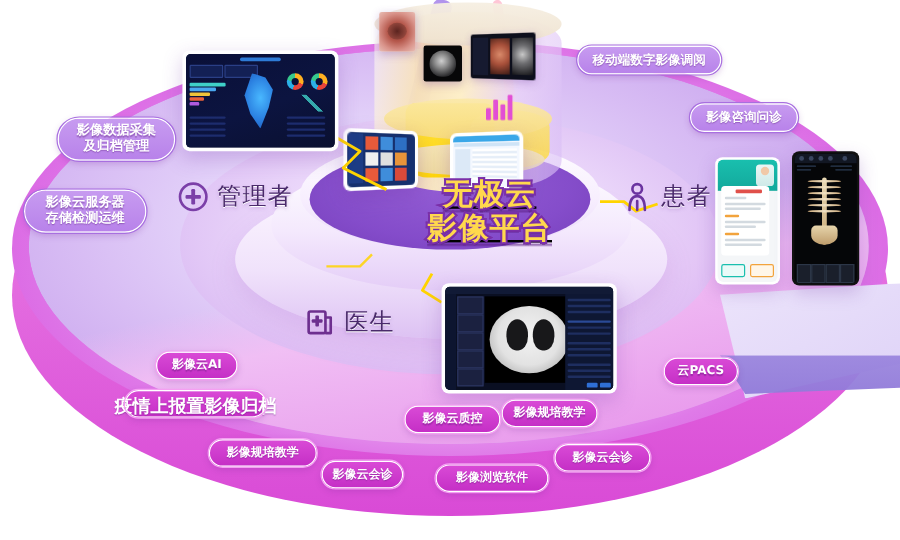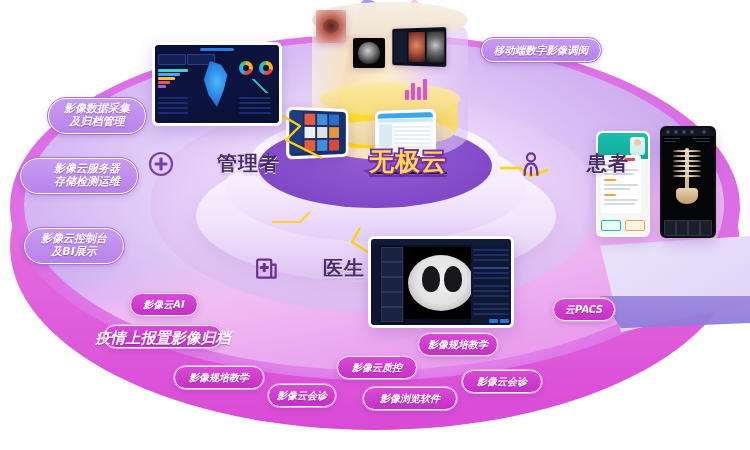--- a/index.html
+++ b/index.html
@@ -186,41 +186,41 @@
   .ph2 .pelvis{position:absolute;left:3px;bottom:0;width:22px;height:16px;border-radius:4px 4px 50% 50%;
      background:linear-gradient(180deg,#e6d4ab 0%,#bf9d6c 100%);}
   .ph2 .strip{position:absolute;left:2px;bottom:2px;width:46px;height:14px;}
   .ph2 .strip i{position:absolute;top:0;width:10px;height:14px;background:#1a1f2b;border:.5px solid #2c3647;display:block;}
 
   
   .conn{position:absolute;pointer-events:none;}
 
   
   .role{position:absolute;display:flex;align-items:center;gap:7px;}
-  .role .rtxt{font-size:20px;font-weight:700;color:#4a2a6b;letter-spacing:1px;
-     text-shadow:0 1px 0 #fff, 0 2px 3px rgba(120,70,160,.35);margin-left:36px;}
+  .role .rtxt{font-size:20px;font-weight:400;color:#4a2a6b;letter-spacing:1px;
+     text-shadow:0 1px 0 #fff, 0 2px 3px rgba(120,70,160,.35);}
   .role .ricon{position:relative;width:26px;height:26px;flex:none;}
 
   
   #center-title{position:absolute;left:328px;top:148px;width:160px;text-align:center;line-height:1.12;text-decoration:underline;}
   #center-title div{font-size:25px;font-weight:900;letter-spacing:1px;
     color:#ffd84d;
     -webkit-text-stroke:3.2px #7a2fa8;
     paint-order:stroke fill;
     text-shadow:0 3px 0 rgba(90,30,130,.55);}
 
   
   .pill{position:absolute;border-radius:999px;display:flex;flex-direction:column;
     align-items:center;justify-content:center;text-align:center;
     font-weight:700;color:#fff;white-space:nowrap;box-shadow:0 2px 6px rgba(120,40,150,.28);}
   .pill.lav{background:linear-gradient(180deg,#c79bf0 0%,#b882ea 100%);border:1.4px solid #ffffff;
     outline:1.2px solid #a86fe0;}
   .pill.mag{background:linear-gradient(180deg,#d94ad6 0%,#c52fc6 100%);border:1.4px solid #ffffff;
     outline:1.2px solid #f4a0f2;}
-  .pill span{display:block;line-height:1.16;text-shadow:0 1px 1px rgba(80,20,110,.4);font-style:italic;}
+  .pill span{display:block;line-height:1.16;text-shadow:0 1px 1px rgba(80,20,110,.4);}
 </style>
 </head>
 <body>
 
 <div id="stage">
 
   <div class="disc-wrap">
     <div class="ell disc-side"></div>
     <div class="ell disc-top"></div>
     <div class="ell disc-top-inner"></div>
@@ -447,41 +447,41 @@
         <rect x="8.8" y="7" width="3" height="9" rx=".8" fill="#6d2f8f"></rect>
         <rect x="5.8" y="10" width="9" height="3" rx=".8" fill="#6d2f8f"></rect>
         <path d="M17.2 8.6 L21.6 8.6 L21.6 21.6 L17.2 21.6" fill="none" stroke="#6d2f8f" stroke-width="2.2" stroke-linejoin="round"></path>
       </svg>
     </span>
     <span class="rtxt">医生</span>
   </div>
 
   <div id="center-title">
     <div>无极云</div>
+    <div>影像平台</div>
   </div>
 
   <div class="pill lav" style="left:48px;top:98px;width:96px;height:34px;font-size:11px;">
     <span>影像数据采集</span>
     <span>及归档管理</span>
   </div>
 
-  <div class="pill lav" style="left:20px;top:158px;width:100px;height:34px;font-size:11px;padding-left:16px;">
+  <div class="pill lav" style="left:20px;top:158px;width:100px;height:34px;font-size:11px;">
     <span>影像云服务器</span>
     <span>存储检测运维</span>
   </div>
 
-  <div class="pill lav" style="left:24px;top:228px;width:98px;height:34px;font-size:11px;">
-    <span>影像云控制台</span>
-    <span>及BI展示</span>
-  </div>
 
   <div class="pill lav" style="left:481px;top:38px;width:118px;height:22px;font-size:10.5px;">
     <span>移动端数字影像调阅</span>
   </div>
 
+  <div class="pill lav" style="left:575px;top:86px;width:88px;height:22px;font-size:10.5px;">
+    <span>影像咨询问诊</span>
+  </div>
 
   <div class="pill mag" style="left:130px;top:293px;width:66px;height:21px;font-size:10px;">
     <span>影像云AI</span>
   </div>
 
   <div class="pill mag" style="left:104px;top:325px;width:116px;height:21px;font-size:15px;justify-content:flex-end;">
     <span>疫情上报置影像归档</span>
   </div>
 
 
@@ -490,21 +490,21 @@
   </div>
 
   <div class="pill mag" style="left:268px;top:384px;width:66px;height:21px;font-size:10px;">
     <span>影像云会诊</span>
   </div>
 
   <div class="pill mag" style="left:418px;top:333px;width:78px;height:21px;font-size:10px;">
     <span>影像规培教学</span>
   </div>
 
-  <div class="pill mag" style="left:337px;top:356px;width:78px;height:21px;font-size:10px;">
+  <div class="pill mag" style="left:337px;top:338px;width:78px;height:21px;font-size:10px;">
     <span>影像云质控</span>
   </div>
 
   <div class="pill mag" style="left:363px;top:387px;width:92px;height:21px;font-size:10px;">
     <span>影像浏览软件</span>
   </div>
 
   <div class="pill mag" style="left:553px;top:298px;width:60px;height:21px;font-size:10px;">
     <span>云PACS</span>
   </div>

